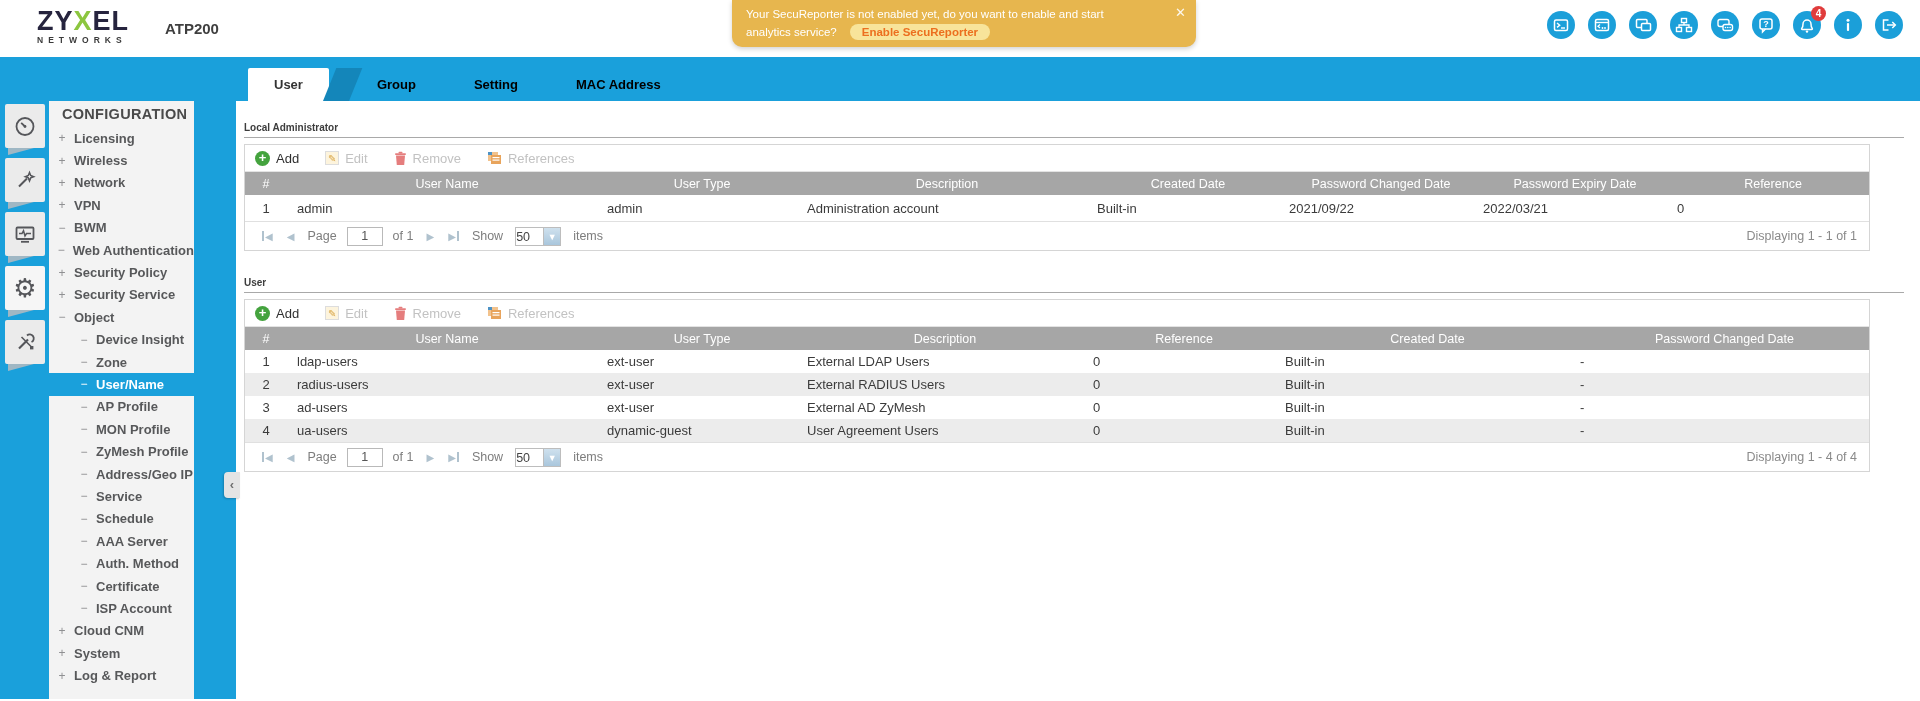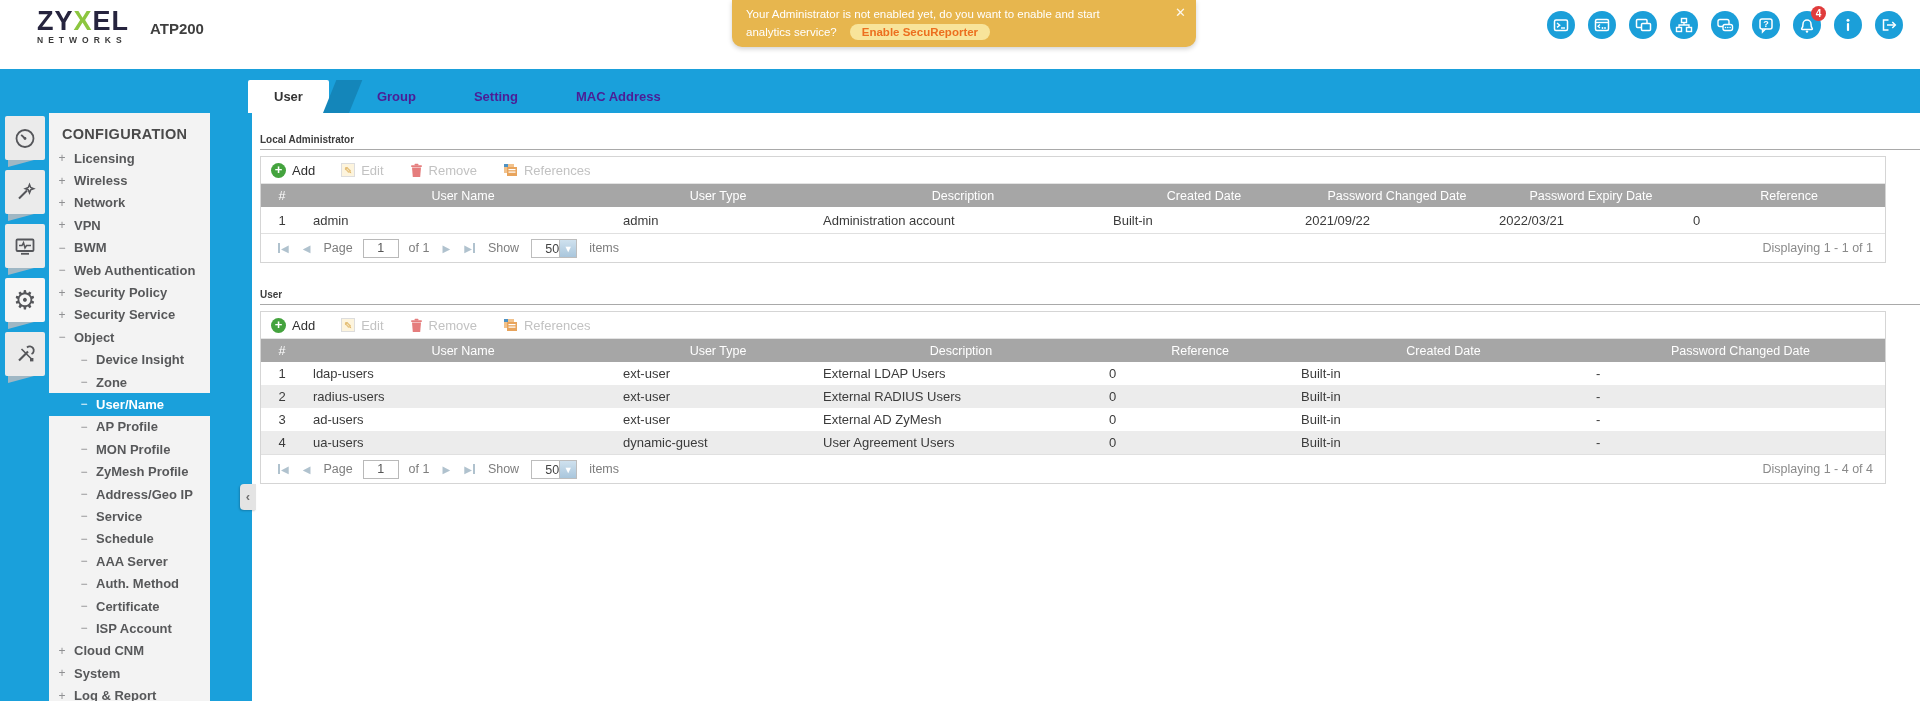--- a/index.html
+++ b/index.html
@@ -1,61 +1,61 @@
 <!DOCTYPE html>
 <html><head>
 <meta charset="utf-8">
 <style>
   * { margin:0; padding:0; box-sizing:border-box; }
   html,body { width:1920px; height:701px; overflow:hidden; background:#fff;
               font-family:"Liberation Sans", sans-serif; }
 
   
-  .topbar { position:relative; height:69px; background:#ffffff;padding-left:31px; }
+  .topbar { position:relative; height:57px; background:#ffffff;padding-left:31px; }
   .logo-wrap { position:absolute; left:37px; top:8px; cursor:pointer; }
   .wordmark { font-size:27px; font-weight:bold; letter-spacing:1px; color:#26243e; line-height:26px; }
   .wordmark .x { color:#8cc63f; }
   .networks { font-size:8.5px; letter-spacing:5px; color:#3a3a3a; font-weight:bold; margin-top:1px; }
-  .model { position:absolute; left:150px; top:20px; font-size:15px; font-weight:bold; color:#3f3f3f; }
+  .model { position:absolute; left:165px; top:20px; font-size:15px; font-weight:bold; color:#3f3f3f; }
 
   .banner { position:absolute; left:732px; top:0; width:464px; height:47px;
             background:#e7b64e; border-radius:0 0 10px 10px; color:#ffffff;
             font-size:11.5px; padding:8px 14px 6px 14px; box-shadow:0 2px 5px rgba(0,0,0,.18); }
   .banner-line2 { margin-top:4px; display:flex; align-items:center; gap:13px; }
   .banner-close { position:absolute; right:10px; top:5px; color:#ffffff; font-size:13px; cursor:pointer; opacity:.9; }
   .banner-btn { display:inline-block; background:#f8e49a; color:#ec6f1f; font-weight:bold;
                 font-size:11.5px; border-radius:9px; padding:2px 12px; cursor:pointer; }
 
   .topicons { position:absolute; right:17px; top:11px; display:flex; gap:13px; }
   .cicon { position:relative; width:28px; height:28px; cursor:pointer; }
   .badge { position:absolute; top:-5px; right:-5px; min-width:15px; height:15px; border-radius:8px;
            background:#e03c3c; color:#fff; font-size:10px; font-weight:bold; text-align:center;
            line-height:15px; padding:0 3px; }
 
   
   .tabbar { height:44px; background:#1aa0db; display:flex; align-items:flex-end; padding-left:248px; }
   .tab { height:33px; line-height:33px; padding:0 22px; font-size:13px; font-weight:bold;
-         color:#4c1d95; cursor:pointer; }
+         color:#000000; cursor:pointer; }
   .tab.active { background:#ffffff; color:#333333; border-radius:2px 2px 0 0; padding:0 26px; }
   .tab-shadow { width:26px; height:33px; background:#1486ba; transform:skewX(-22deg);
                 transform-origin:bottom left; margin-left:-6px; margin-right:6px; }
   .tab.t-setting { margin-left:14px; }
   .tab.t-mac { margin-left:14px; }
 
   
   .shell { display:flex; height:598px; }
   .iconstrip { width:49px; background:#1aa0db; padding-top:3px; }
   .tile { position:relative; width:40px; height:44px; margin:0 0 10px 5px; background:#ebebeb;
           border-radius:2px; display:flex; align-items:center; justify-content:center; cursor:pointer; }
   .tile.active { background:#f6f6f6; }
   .tile::after { content:""; position:absolute; left:3px; bottom:-7px; width:0; height:0;
                  border-top:7px solid #9fb7c4; border-right:26px solid transparent; }
   .gear-glyph { font-size:26px; color:#55565a; line-height:1; }
 
-  .sidebar { width:161px; background:#f3f3f3; padding-top:8px; overflow:hidden; }
+  .sidebar { width:145px; background:#f3f3f3; padding-top:0; overflow:hidden; }
   .side-title { font-size:14.5px; font-weight:bold; color:#4a4a4a; padding-left:13px;
                 line-height:26px; letter-spacing:.3px; }
   .sitem { display:flex; align-items:center; height:22.4px; font-size:13px; font-weight:bold;
            color:#57585a; cursor:pointer; }
   .sitem .pfx { width:12px; text-align:center; color:#8f9092; font-weight:normal; margin-left:7px; font-size:12px; }
   .sitem.lvl1 .pfx { margin-left:29px; }
   .sitem .lbl { margin-left:6px; white-space:nowrap; }
   .sitem.selected { background:#1aa0db; color:#ffffff; }
   .sitem.selected .pfx { color:#ffffff; }
 
@@ -94,38 +94,38 @@
   .pagebar { height:29px; border-top:1px solid #e0e0e0; display:flex; align-items:center;
              padding:0 12px 0 10px; font-size:12.5px; color:#7d7d7d; }
   .pg-arrow { color:#b0c2ce; font-size:10px; margin:0 7px; cursor:pointer; display:flex; align-items:center; }
   .pg-arrow .bar { display:inline-block; width:2px; height:10px; background:#b0c2ce; }
   .pg-arrow .bar.l { margin-right:1px; } .pg-arrow .bar.r { margin-left:1px; }
   .pg-text { margin:0 6px; }
   .pg-input { width:36px; height:19px; border:1px solid #b9b9b9; font-size:12.5px; text-align:center;
               color:#555; margin:0 4px; font-family:"Liberation Sans",sans-serif; }
   .pg-select { display:flex; width:46px; height:19px; border:1px solid #bdbdbd; margin:0 6px;
                cursor:pointer; background:#fff; }
-  .pg-select .val { flex:1; font-size:12.5px; color:#444; text-align:right; line-height:18px; }
+  .pg-select .val { flex:1; font-size:12.5px; color:#444; text-align:left; line-height:18px; }
   .pg-select .dd { width:17px; background:linear-gradient(#cfe1ee,#a9c6dc); color:#fff;
                    font-size:9px; text-align:center; line-height:18px; border-left:1px solid #bdbdbd; }
   .pg-right { margin-left:auto; color:#8a8a8a;text-align:right; }
 </style>
 </head>
 <body>
 
 <div class="topbar">
   <div class="logo-wrap">
     <div class="wordmark"><span>ZY</span><span class="x">X</span><span>EL</span></div>
     <div class="networks">NETWORKS</div>
   </div>
   <div class="model">ATP200</div>
 
   <div class="banner">
     <span class="banner-close">✕</span>
-    <div>Your Administrator is not enabled yet, do you want to enable and start</div>
+    <div>Your SecuReporter is not enabled yet, do you want to enable and start</div>
     <div class="banner-line2">
       <span>analytics service?</span>
       <span class="banner-btn">Enable SecuReporter</span>
     </div>
   </div>
 
   <div class="topicons">
     <div class="cicon">
       <svg width="28" height="28">
           <circle cx="14" cy="14" r="14" fill="#1b9fd9"></circle>

